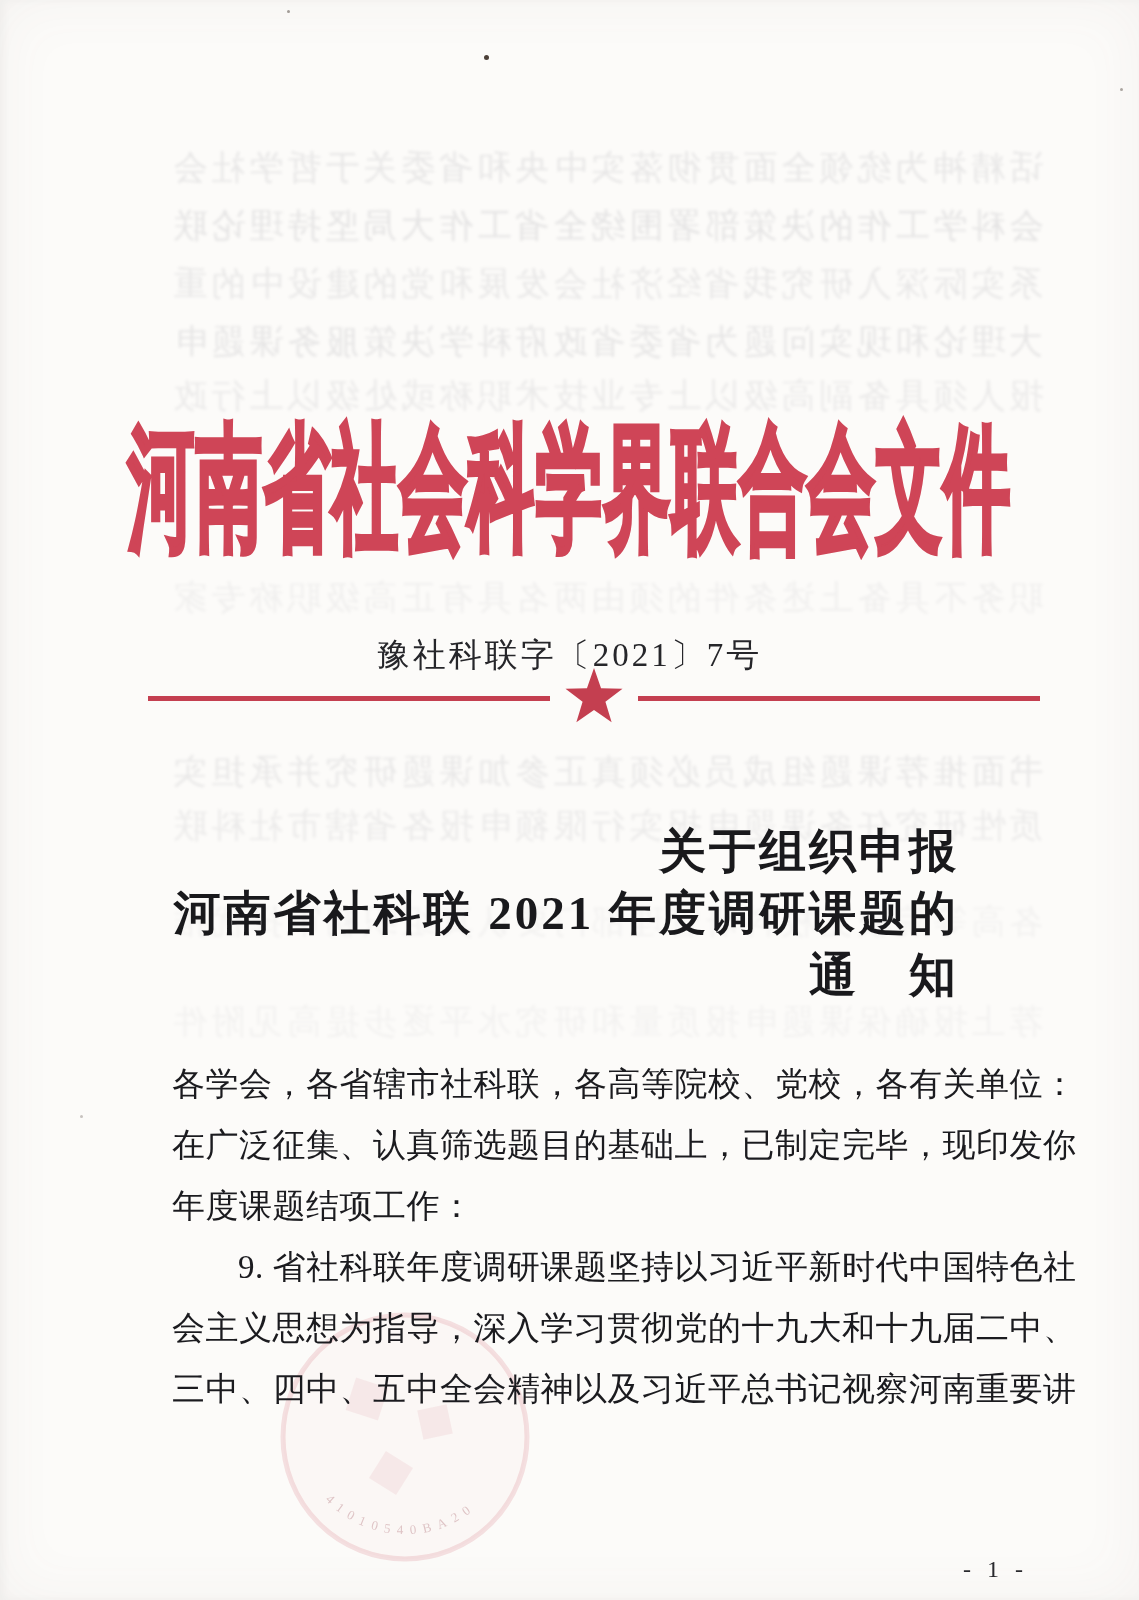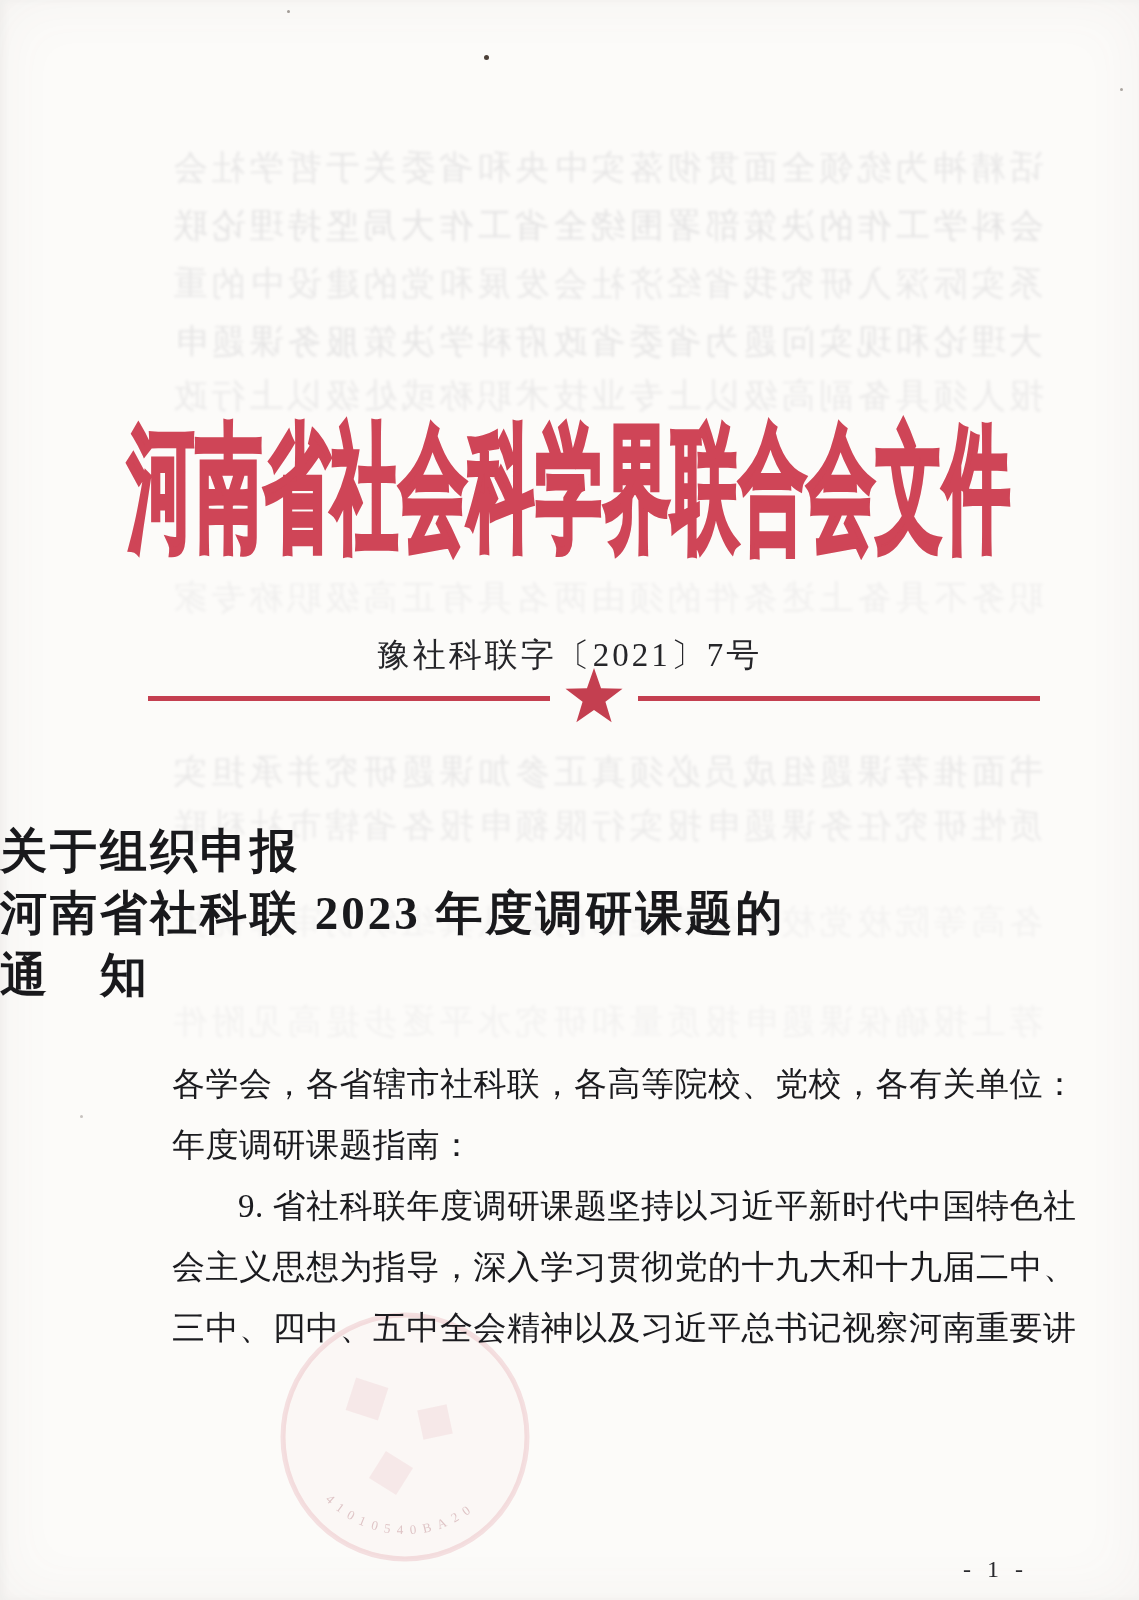--- a/index.html
+++ b/index.html
@@ -34,21 +34,21 @@
     position:absolute;top:633px;left:0;width:1139px;
     text-align:center;font-size:33px;letter-spacing:3px;color:#26262a;
   }
   .red-rule{
     position:absolute;top:667px;left:148px;width:892px;height:62px;
     display:flex;align-items:center;
   }
   .red-rule .seg{flex:1;height:5px;background:#c43f50;}
   .red-rule .star-wrap{margin:0 12px;display:block;height:62px;}
   .notice-title{
-    position:absolute;top:820px;left:0;width:959px;text-align:left;
+    position:absolute;top:820px;left:0;width:959px;text-align:right;
   }
   .notice-title .title-line{
     line-height:62px;font-size:47px;font-weight:bold;
     letter-spacing:3px;color:#19191c;
   }
   .body-block{
     position:absolute;top:1054px;left:127px;width:895px;margin-left:45px;
   }
   .body-line{
     line-height:61px;font-size:33px;letter-spacing:.5px;
@@ -103,28 +103,29 @@
     <div class="seg"></div>
     <svg class="star-wrap" width="64" height="62" viewBox="0 0 64 62">
       <polygon points="32,1 39.05,21.29 60.53,21.73 43.41,34.71 49.63,55.27 32,43 14.37,55.27 20.59,34.71 3.47,21.73 24.95,21.29" fill="#c43f50"></polygon>
     </svg>
     <div class="seg"></div>
   </div>
 
   <div class="notice-title">
 
   <div class="title-line">关于组织申报</div>
-      <div class="title-line">河南省社科联 2023 年度调研课题的</div>
+      <div class="title-line">河南省社科联 2021 年度调研课题的</div>
       <div class="title-line">通　知</div>
     </div>
 
   <div class="body-block">
 
   <div class="body-line">各学会，各省辖市社科联，各高等院校、党校，各有关单位：</div>
-      <div class="body-line">年度调研课题指南：</div>
+      <div class="body-line">在广泛征集、认真筛选题目的基础上，已制定完毕，现印发你</div>
+      <div class="body-line">年度课题结项工作：</div>
       <div class="body-line indent">9. 省社科联年度调研课题坚持以习近平新时代中国特色社</div>
       <div class="body-line">会主义思想为指导，深入学习贯彻党的十九大和十九届二中、</div>
       <div class="body-line">三中、四中、五中全会精神以及习近平总书记视察河南重要讲</div>
     </div>
 
   <div class="page-number">- 1 -</div>
 
   <div class="speck" style="left:484px;top:55px;width:5px;height:5px;"></div>
   <div class="speck" style="left:287px;top:10px;width:3px;height:3px;opacity:.5;"></div>
   <div class="speck" style="left:1120px;top:88px;width:3px;height:3px;opacity:.45;"></div>

